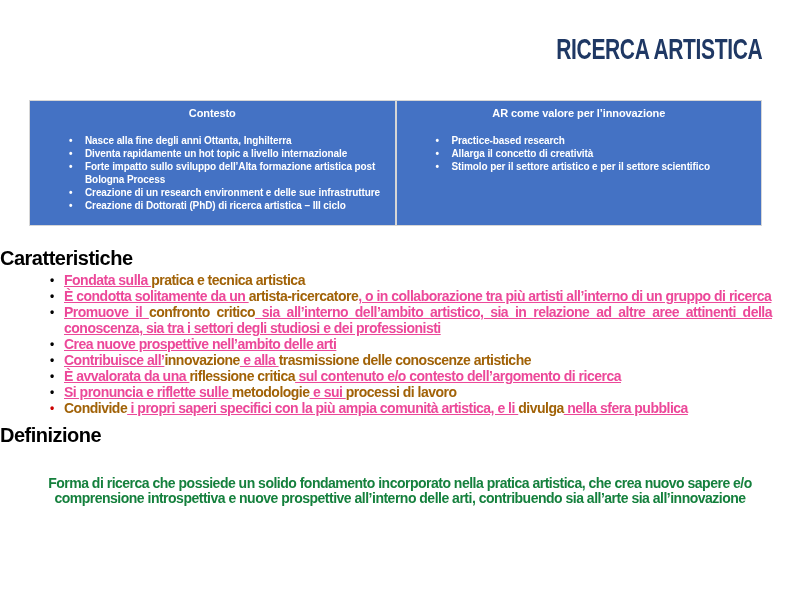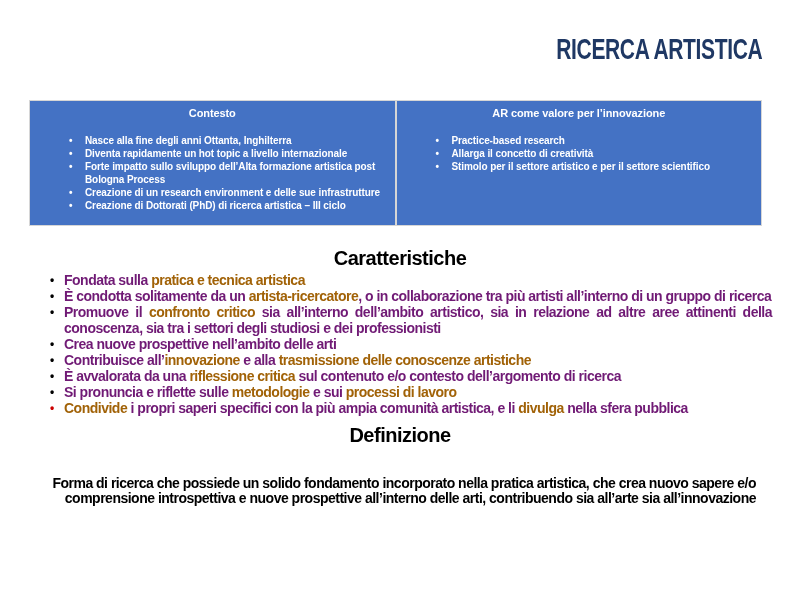--- a/index.html
+++ b/index.html
@@ -69,21 +69,20 @@
     position: absolute;
     left: 0;
     top: 0;
   }
 
   
   .section-heading {
     position: absolute;
     left: 0;
     width: 800px;
-    text-align: center;
     color: #000000;
     font-size: 20px;
     line-height: 24px;
     letter-spacing: -0.5px;
   }
   #h-caratteristiche { top: 246px; }
   #h-definizione { top: 423px; }
 
   .char-list {
     position: absolute;
@@ -103,29 +102,29 @@
   }
   .char-list li::before {
     content: "\2022";
     position: absolute;
     left: 2px;
     top: 0;
     font-size: 12px;
   }
   .char-list li.marker-red::before { color: #CC0000; }
   .seg-red { color: #a16207; }
-  .seg-black { color: #701a75; }
+  .seg-black { color: #ec4899; text-decoration: underline; }
 
   .definition-text {
     position: absolute;
     top: 476px;
     left: 44px;
     width: 712px;
-    text-align: right;
-    color: #000000;
+    text-align: center;
+    color: #15803d;
     font-size: 14px;
     line-height: 15px;
     letter-spacing: -0.5px;
   }
 </style>
 </head>
 <body>
 
 <div class="slide">
 

